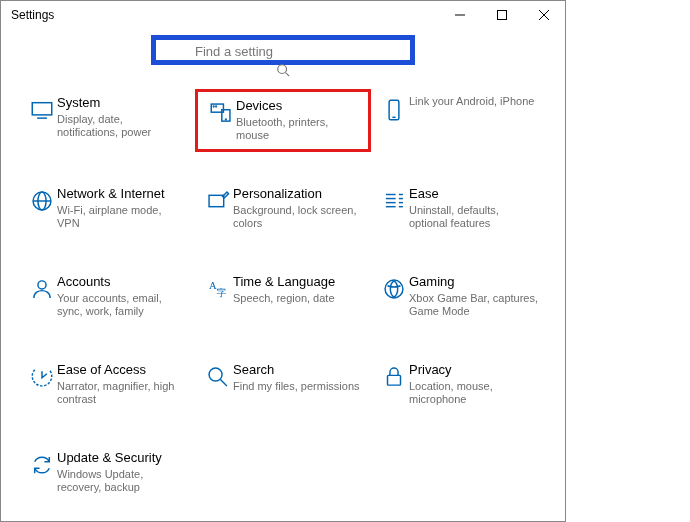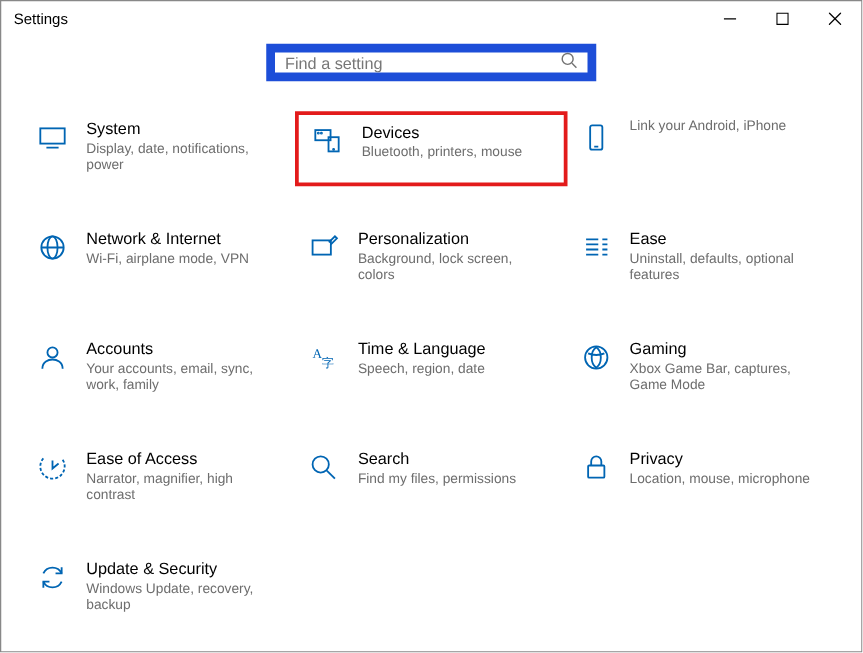--- a/index.html
+++ b/index.html
@@ -1,29 +1,29 @@
 <!DOCTYPE html>
 <html><head>
   <meta charset="utf-8">
   <style>
     * { box-sizing: border-box; margin: 0; padding: 0; }
     html, body { width: 690px; height: 522px; font-family: "Segoe UI", Arial, sans-serif; background: #fff; color: #000; }
-    .window { width: 690px; height: 522px; border: 1px solid #888; position: relative; background: #fff; }
+    .window { width: 566px; height: 522px; border: 1px solid #888; position: relative; background: #fff; }
     .titlebar { height: 28px; display: flex; align-items: center; justify-content: space-between; padding-left: 10px; }
     .titlebar-title { font-size: 12px; }
     .winbtns { display: flex; }
     .winbtn { width: 42px; height: 28px; display: flex; align-items: center; justify-content: center; font-size: 13px; }
     .winbtn svg { display: block; }
     .content { padding-top: 6px; }
-    .searchbar { width: 264px; height: 30px; margin: 0 auto; border: 7px solid #1d4ed8; display: flex; align-items: center; padding: 0 8px; }
+    .searchbar { width: 264px; height: 30px; margin: 0 auto; border: 5px solid #1d4ed8; display: flex; align-items: center; padding: 0 8px; flex-direction: column; }
     .searchbar input { flex: 1; border: none; outline: none; font-size: 13px; color: #555; background: transparent; padding: 4px 0; }
     .searchbar input::placeholder { color: #777; }
     .search-icon { color: #727272; }
     .grid { padding: 24px 18px 0 18px; display: grid; grid-template-columns: repeat(3, 1fr); column-gap: 0; row-gap: 28px; }
-    .tile { display: flex; align-items: flex-start; gap: 12px; padding: 6px 8px 6px 8px; min-height: 60px; }
+    .tile { display: flex; align-items: flex-start; padding: 6px 8px 6px 8px; min-height: 60px; }
     .tile.highlight { border: 3px solid #e31b1b; }
     .tile-icon { width: 30px; height: 30px; flex: none; display:flex; align-items:center; justify-content:center; color:#0065b3; }
     .tile-text { display: flex; flex-direction: column; gap: 2px; }
     .tile-title { font-size: 13px; color: #000; line-height: 1.2; }
     .tile-sub { font-size: 11px; color: #6d6d6d; line-height: 1.25; max-width: 150px; }
   </style>
 </head>
 <body>
 
 <div class="window">

